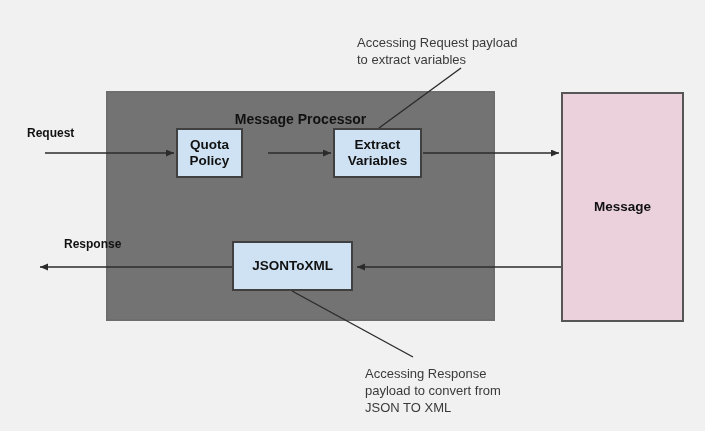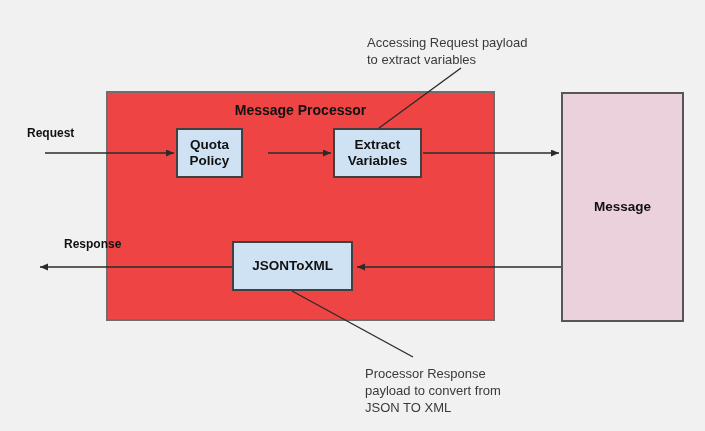--- a/index.html
+++ b/index.html
@@ -14,24 +14,24 @@
   }
 
   .shape {
     position: absolute;
     box-sizing: border-box;
   }
 
   .processor {
     left: 106px; top: 91px;
     width: 389px; height: 230px;
-    background: #ef4444;
+    background: #737373;
     border: 2px solid #6e6e6e;
     text-align: center;
-    padding-top: 9px;
+    padding-top: 18px;
   }
   .processor-title {
     font-weight: bold;
     font-size: 14px;
     color: #111;
   }
 
   .target {
     left: 561px; top: 92px;
     width: 123px; height: 230px;
@@ -71,21 +71,21 @@
   .request-label  { left: 27px; top: 126px; }
   .response-label { left: 16px; top: 237px; margin-left: 48px; }
 
   .annotation {
     position: absolute;
     font-size: 13px;
     line-height: 17px;
     color: #3a3a3a;
     white-space: pre-line;
   }
-  .annotation-top    { left: 367px; top: 34px; }
+  .annotation-top    { left: 357px; top: 34px; }
   .annotation-bottom { left: 365px; top: 365px; }
 
   .overlay {
     position: absolute;
     left: 0; top: 0;
     width: 705px; height: 431px;
     pointer-events: none;
     z-index: 5;
   }
   .overlay line {
@@ -120,21 +120,21 @@
     <div class="box-label">JSONToXML</div>
   </div>
 
   <div class="flow-label request-label">Request</div>
 
   <div class="flow-label response-label">Response</div>
 
   <div class="annotation annotation-top">Accessing Request payload
 to extract variables</div>
 
-  <div class="annotation annotation-bottom">Processor Response
+  <div class="annotation annotation-bottom">Accessing Response
 payload to convert from
 JSON TO XML</div>
 
   <svg class="overlay" viewBox="0 0 705 431" xmlns="http://www.w3.org/2000/svg">
     <defs>
       <marker id="arr" markerUnits="userSpaceOnUse" markerWidth="9" markerHeight="8" refX="8" refY="3.5" orient="auto">
         <path d="M0,0 L8,3.5 L0,7 Z" fill="#2b2b2b"></path>
       </marker>
     </defs>
 

